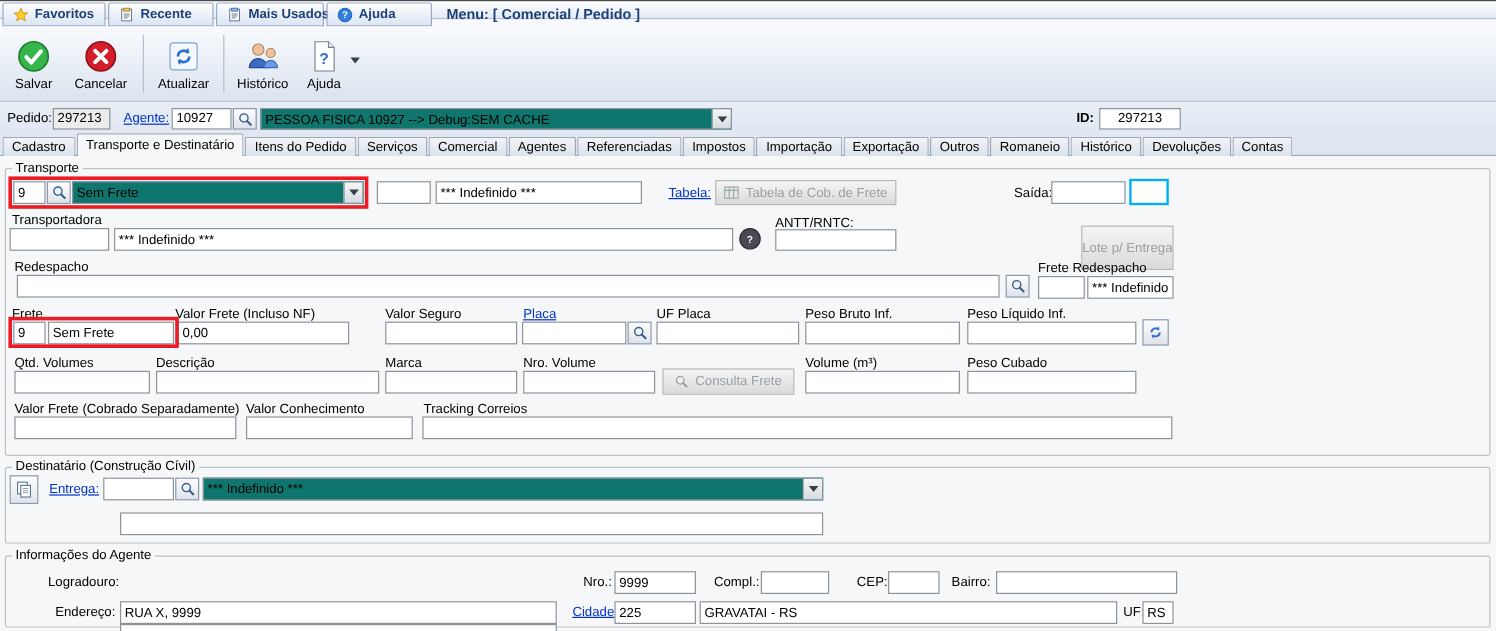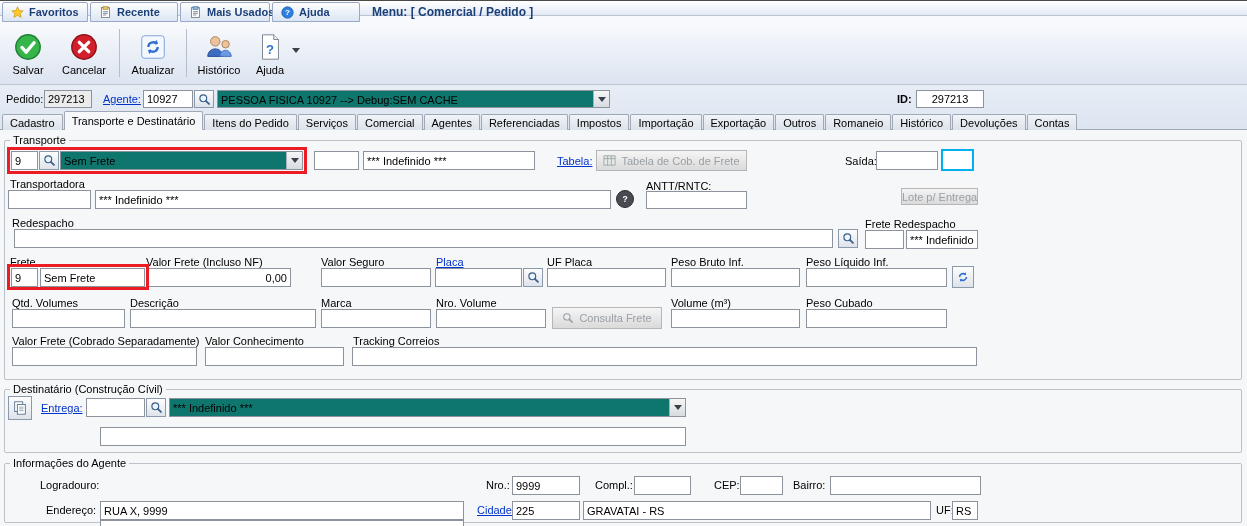--- a/index.html
+++ b/index.html
@@ -231,21 +231,21 @@
   <button class="sbtn" style="left:616px;top:190px;width:18px;height:18px;border-radius:9px;background:#4a4a52;border-color:#2c2c30">
       <span>
         <svg width="14" height="14" viewBox="0 0 18 18">
           <circle cx="9" cy="9" r="8" fill="#4a4a52"></circle>
           <text x="9" y="13" font-size="11" font-weight="bold" fill="#fff" text-anchor="middle">?</text>
         </svg>
       </span>
     </button>
   <span class="lbl" style="left:646px;top:180px">ANTT/RNTC:</span>
   <input class="field" style="left: 646px; top: 191px; width: 101px; height: 18px;">
-  <button class="disbtn" style="left:901px;top:188px;width:77px;height:17px" disabled="">
+  <button class="disbtn" style="left:901px;top:188px;width:77px;height:37px" disabled="">
     <span>Lote p/ Entrega</span>
   </button>
 
   <span class="lbl" style="left:12px;top:217px">Redespacho</span>
   <input class="field" style="left: 14px; top: 229px; width: 819px;">
   <button class="sbtn" style="left:838px;top:229px">
       <span>
         <svg width="13" height="13" viewBox="0 0 16 16">
           <circle cx="6.5" cy="6.5" r="4.2" fill="#eef4fb" stroke="#3a5f8a" stroke-width="1.4"></circle>
           <line x1="9.6" y1="9.6" x2="13.5" y2="13.5" stroke="#3a5f8a" stroke-width="2.2" stroke-linecap="round"></line>
@@ -260,21 +260,21 @@
   <span class="lbl" style="left:146px;top:256px">Valor Frete (Incluso NF)</span>
   <span class="lbl" style="left:321px;top:256px">Valor Seguro</span>
   <span class="lbl link" style="left:436px;top:256px">Placa</span>
   <span class="lbl" style="left:547px;top:256px">UF Placa</span>
   <span class="lbl" style="left:671px;top:256px">Peso Bruto Inf.</span>
   <span class="lbl" style="left:806px;top:256px">Peso Líquido Inf.</span>
 
   <div class="redbox" style="left:7px;top:264px;width:142px;height:26px"></div>
   <input class="field" style="left: 11px; top: 268px; width: 27px;" value="9">
   <input class="field" style="left: 40px; top: 268px; width: 105px;" value="Sem Frete">
-  <input class="field" style="left: 148px; top: 268px; width: 143px; text-align: right;" value="0,00">
+  <input class="field" style="left: 148px; top: 268px; width: 143px; text-align: left;" value="0,00">
   <input class="field" style="left: 321px; top: 268px; width: 110px;">
   <input class="field" style="left: 435px; top: 268px; width: 87px;">
   <button class="sbtn" style="left:523px;top:268px">
       <span>
         <svg width="13" height="13" viewBox="0 0 16 16">
           <circle cx="6.5" cy="6.5" r="4.2" fill="#eef4fb" stroke="#3a5f8a" stroke-width="1.4"></circle>
           <line x1="9.6" y1="9.6" x2="13.5" y2="13.5" stroke="#3a5f8a" stroke-width="2.2" stroke-linecap="round"></line>
         </svg>
       </span>
     </button>

